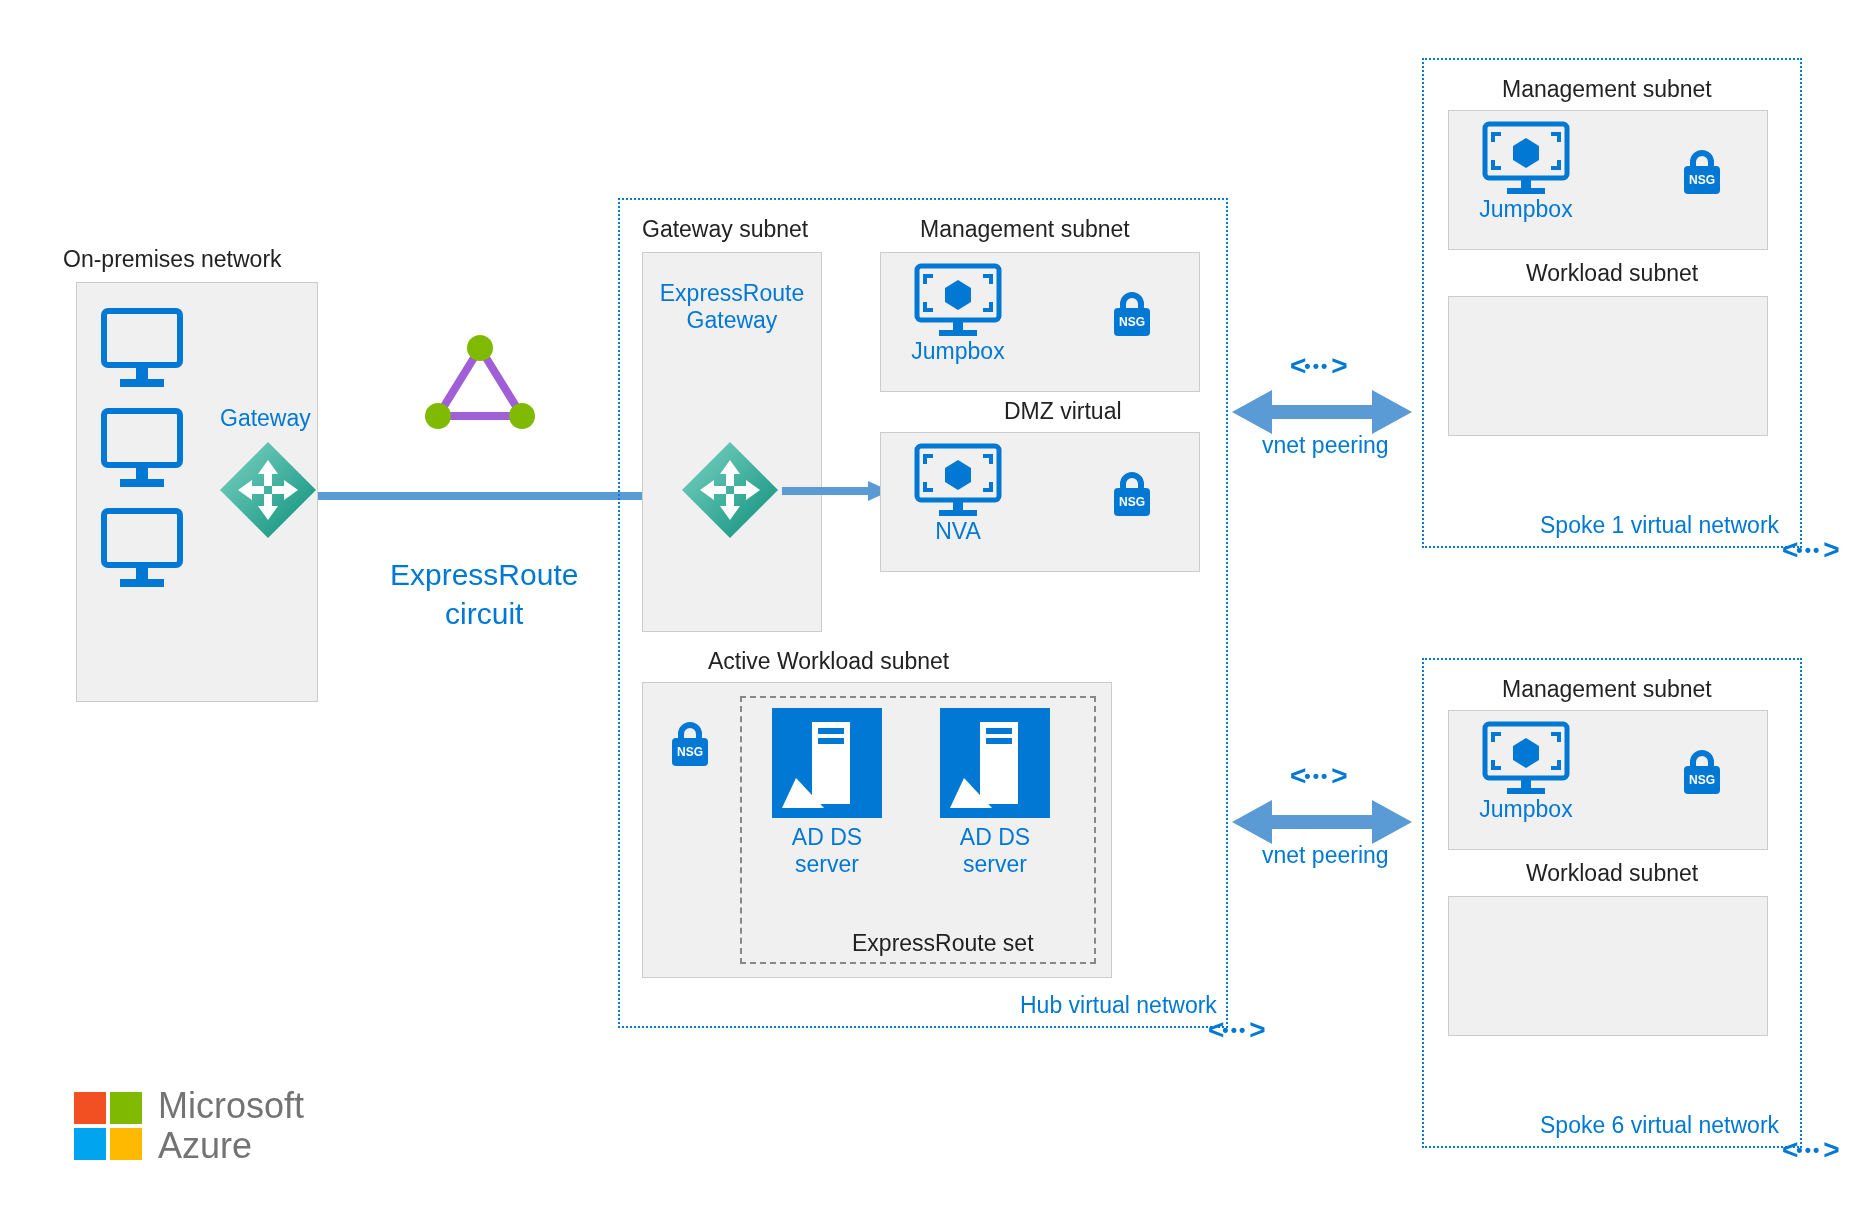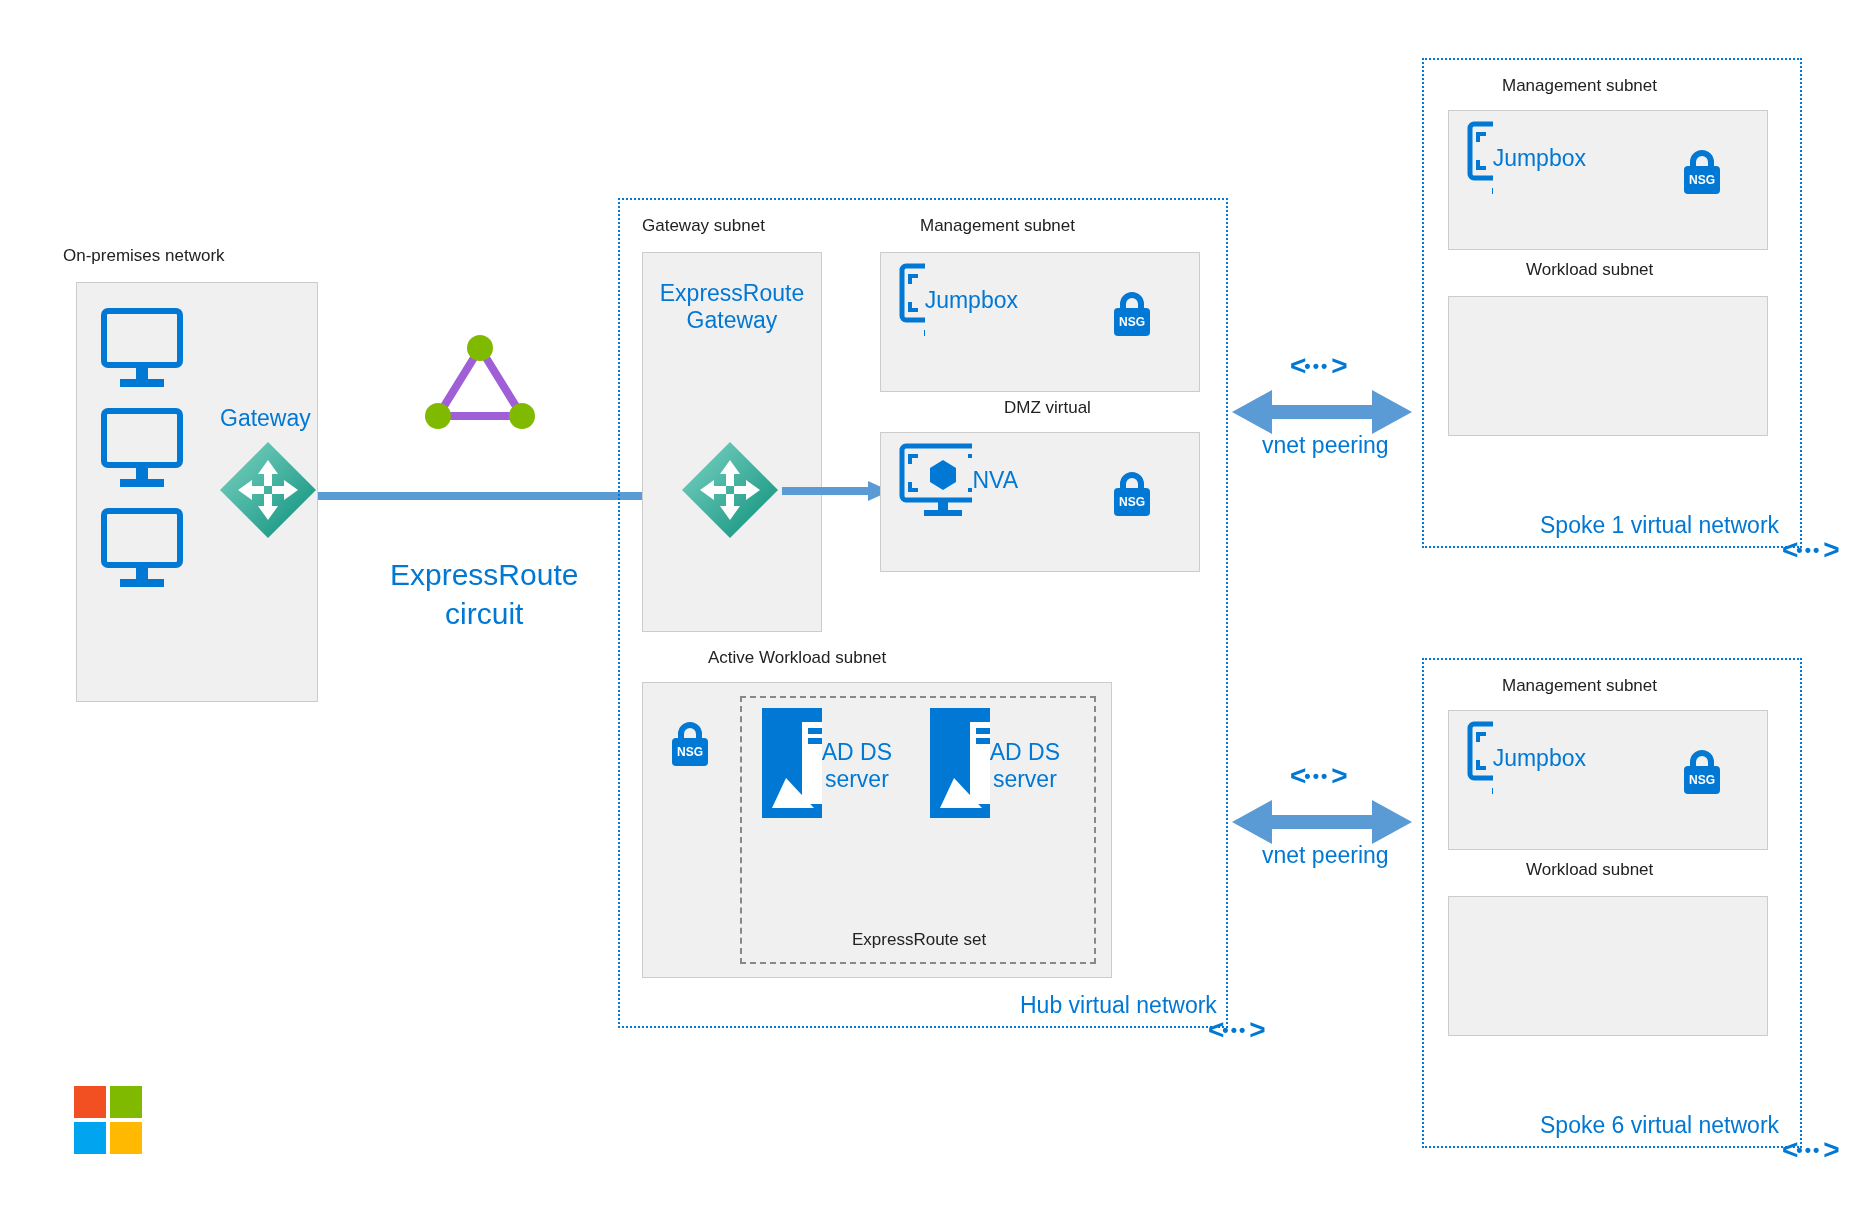--- a/index.html
+++ b/index.html
@@ -1,23 +1,23 @@
 <!DOCTYPE html>
 <html><head>
 <meta charset="utf-8">
 <style>
   * { box-sizing: border-box; margin: 0; padding: 0; }
   body { font-family: 'Segoe UI', Tahoma, sans-serif; background: #fff; width: 1869px; height: 1215px; position: relative; color: #222; }
   .abs { position: absolute; }
   .gray-box { background: #f0f0f0; border: 1px solid #ccc; }
   .dotted-box { border: 2.5px dotted #0078d4; }
-  .label-black { font-size: 17px; color: #222; }
+  .label-black { font-size: 23px; color: #222; }
   .label-blue { font-size: 23px; color: #0078d4; }
   .label-blue-center { font-size: 23px; color: #0078d4; text-align: center; }
-  .icon-box { display: flex; flex-direction: row; align-items: center; justify-content: center; }
+  .icon-box { display: flex; flex-direction: column; align-items: center; justify-content: center; }
   .nsg { width: 48px; height: 56px; }
   .monitor-stack { display: flex; flex-direction: column; gap: 12px; align-items: center; }
   .ms-logo { display: grid; grid-template-columns: 32px 32px; grid-template-rows: 32px 32px; gap: 4px; }
   .ms-logo div { width: 32px; height: 32px; }
   .ms-text { color: #737373; font-size: 36px; font-weight: 400; line-height: 1.1; }
   .arrow-line { position: absolute; background: #5a9bd5; }
   .arrow-head-r { position: absolute; width: 0; height: 0; border-top: 10px solid transparent; border-bottom: 10px solid transparent; border-left: 22px solid #5a9bd5; }
   .arrow-head-l { position: absolute; width: 0; height: 0; border-top: 10px solid transparent; border-bottom: 10px solid transparent; border-right: 22px solid #5a9bd5; }
   .big-arrow-head-r { position: absolute; width: 0; height: 0; border-top: 22px solid transparent; border-bottom: 22px solid transparent; border-left: 40px solid #5a9bd5; }
   .big-arrow-head-l { position: absolute; width: 0; height: 0; border-top: 22px solid transparent; border-bottom: 22px solid transparent; border-right: 40px solid #5a9bd5; }
@@ -228,13 +228,17 @@
 <div class="abs label-black" style="left:1526px; top:860px;">Workload subnet</div>
 <div class="abs gray-box" style="left:1448px; top:896px; width:320px; height:140px;"></div>
 
 <div class="abs" style="left:74px; top:1086px; display:flex; align-items:center; gap:16px;">
   <div class="ms-logo">
     <div style="background:#f25022;"></div>
       <div style="background:#7fba00;"></div>
     <div style="background:#00a4ef;"></div>
       <div style="background:#ffb900;"></div>
   </div>
+  <div>
+    <div class="ms-text">Microsoft</div>
+    <div class="ms-text">Azure</div>
+  </div>
 </div>
 
 </body></html>

